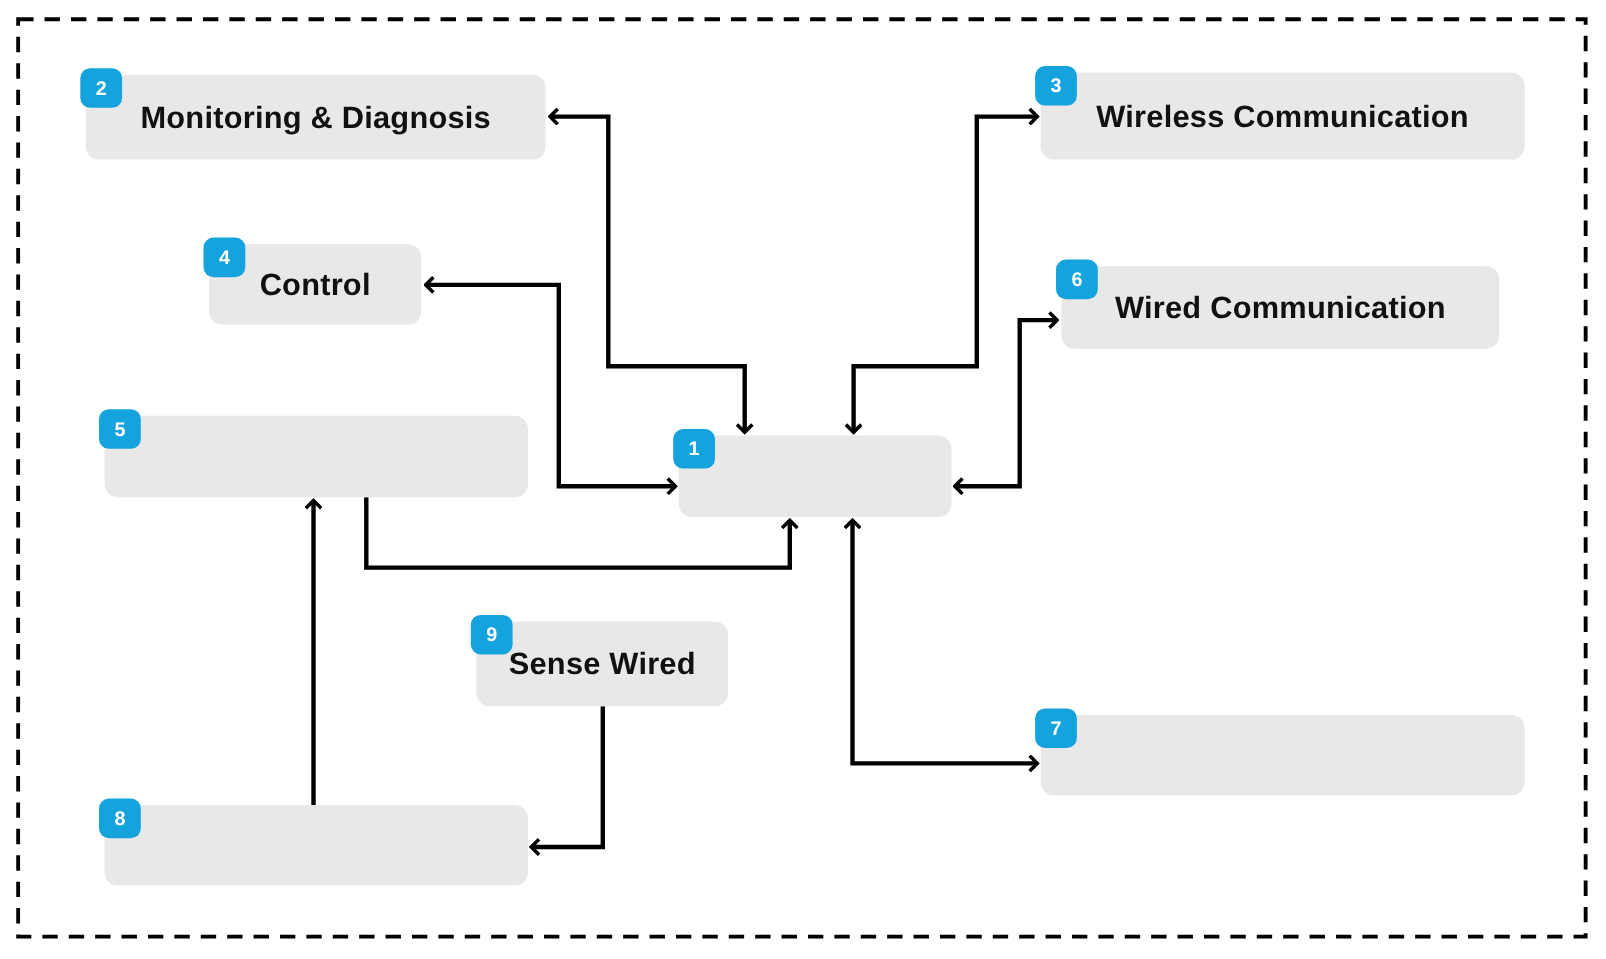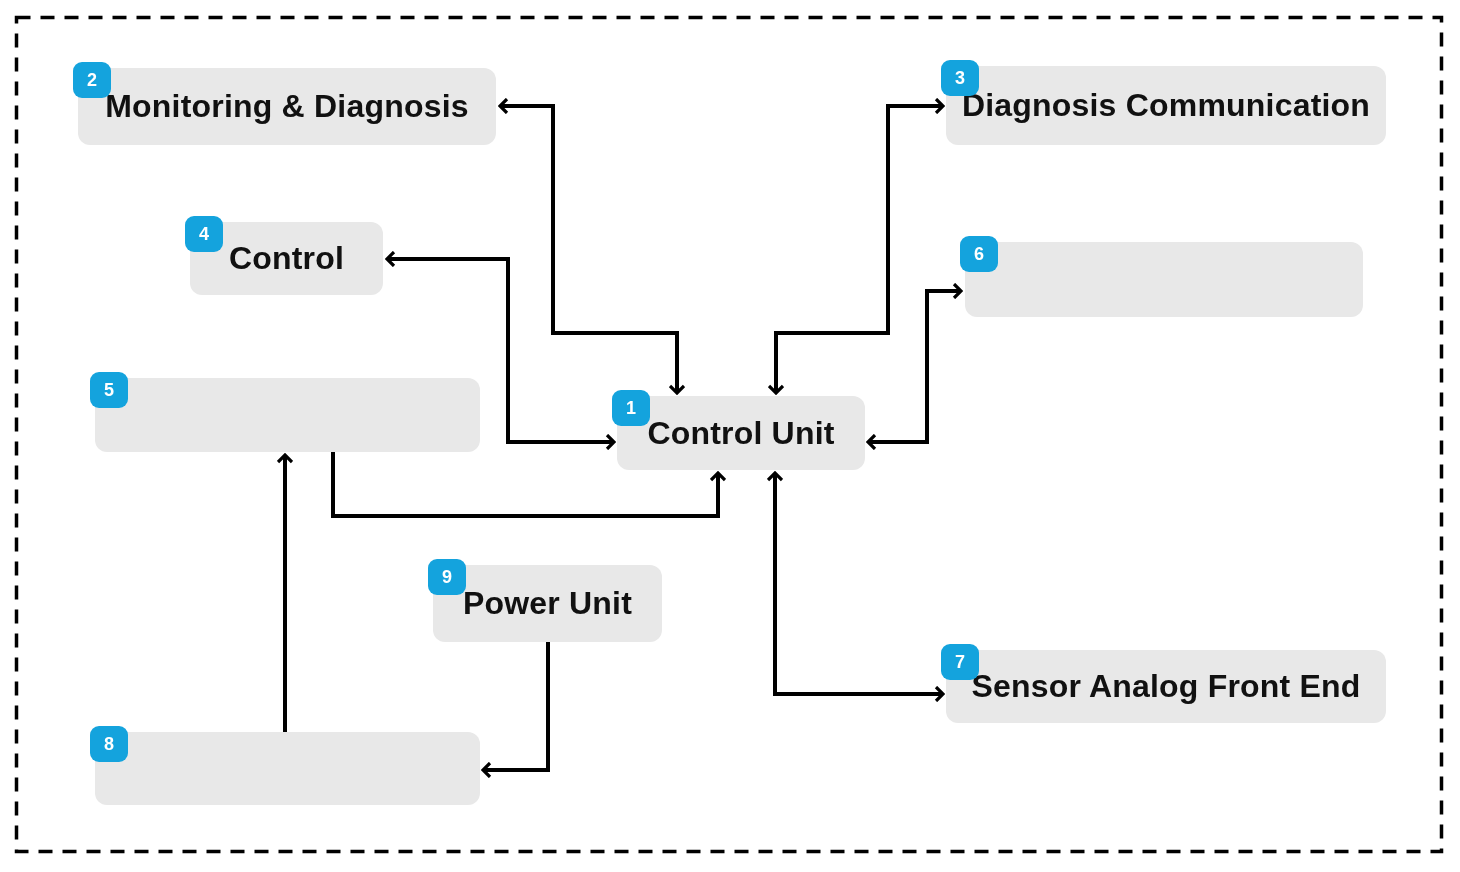--- a/index.html
+++ b/index.html
@@ -11,21 +11,21 @@
     overflow:hidden;
   }
   #wires{position:absolute;left:0;top:0;width:1460px;height:872px;}
   .block{
     position:absolute;
     background:#e8e8e8;
     border-radius:12px;
     display:flex;align-items:center;justify-content:center;
   }
   .block .label{
-    font-size:32px;
+    font-size:28px;
     font-weight:bold;
     color:#111111;
     letter-spacing:0.2px;
     white-space:nowrap;
   }
   .badge{
     position:absolute;
     left:-5px;top:-6px;
     width:38px;height:36px;
     background:#14a3dd;
@@ -72,53 +72,52 @@
 
     <path d="M 333,452 L 333,516 L 718,516 L 718,473" fill="none" stroke="#000000" stroke-width="4" marker-end="url(#arrow)"></path>
 
     <path d="M 285,732 L 285,455" fill="none" stroke="#000000" stroke-width="4" marker-end="url(#arrow)"></path>
 
     <path d="M 548,642 L 548,770 L 483,770" fill="none" stroke="#000000" stroke-width="4" marker-end="url(#arrow)"></path>
   </svg>
 
   <div class="block b-cu">
     <span class="badge">1</span>
-    <span class="label">Control Unit</span>
   </div>
 
   <div class="block b-md">
     <span class="badge">2</span>
     <span class="label">Monitoring &amp; Diagnosis</span>
   </div>
 
   <div class="block b-wl">
     <span class="badge">3</span>
-    <span class="label">Diagnosis Communication</span>
+    <span class="label">Wireless Communication</span>
   </div>
 
   <div class="block b-mem">
     <span class="badge">4</span>
     <span class="label">Control</span>
   </div>
 
   <div class="block b-dcdc">
     <span class="badge">5</span>
   </div>
 
   <div class="block b-wd">
     <span class="badge">6</span>
+    <span class="label">Wired Communication</span>
   </div>
 
   <div class="block b-afe">
     <span class="badge">7</span>
-    <span class="label">Sensor Analog Front End</span>
   </div>
 
   <div class="block b-acdc">
     <span class="badge">8</span>
   </div>
 
   <div class="block b-su">
     <span class="badge">9</span>
-    <span class="label">Power Unit</span>
+    <span class="label">Sense Wired</span>
   </div>
 
 </div>
 
 </body></html>

